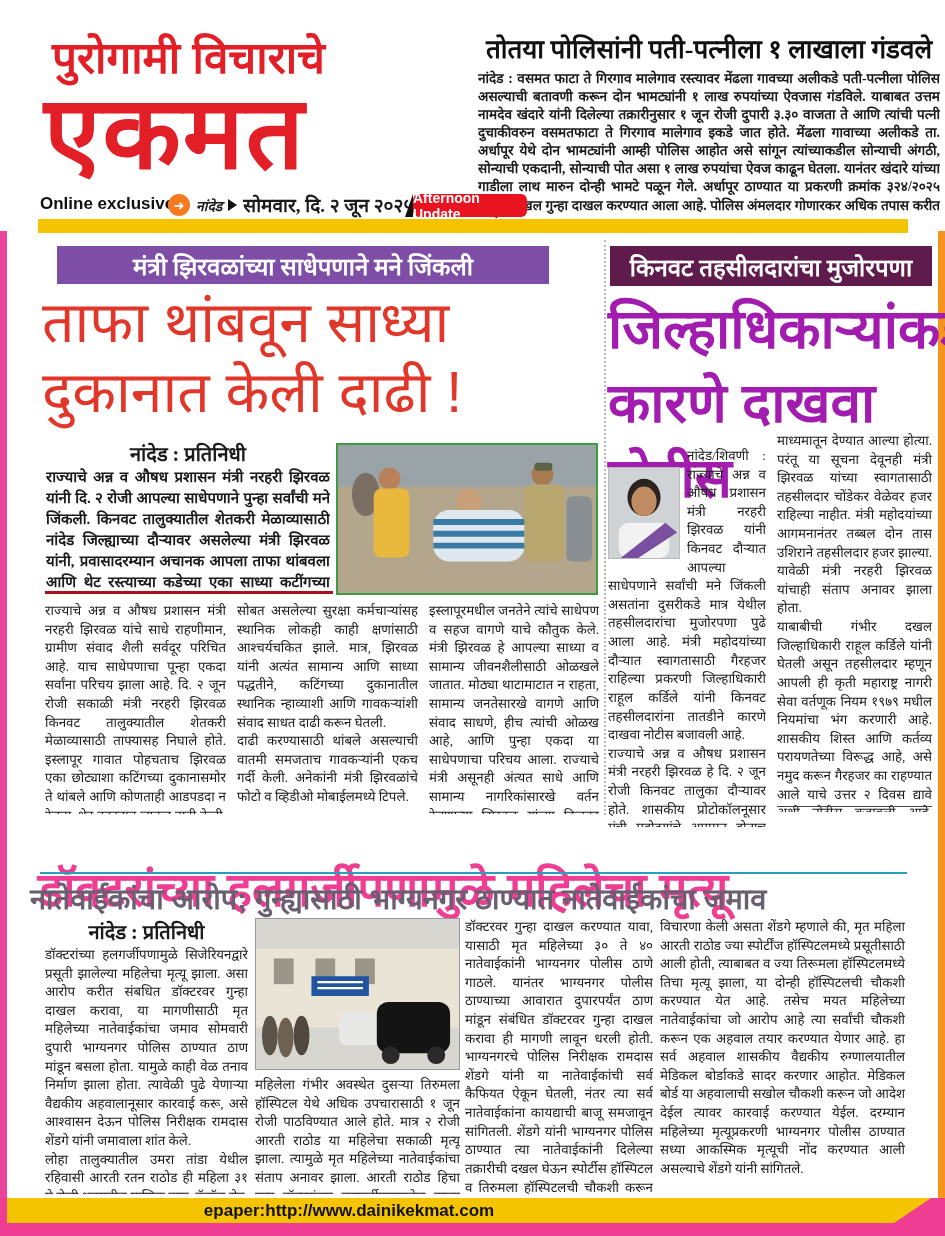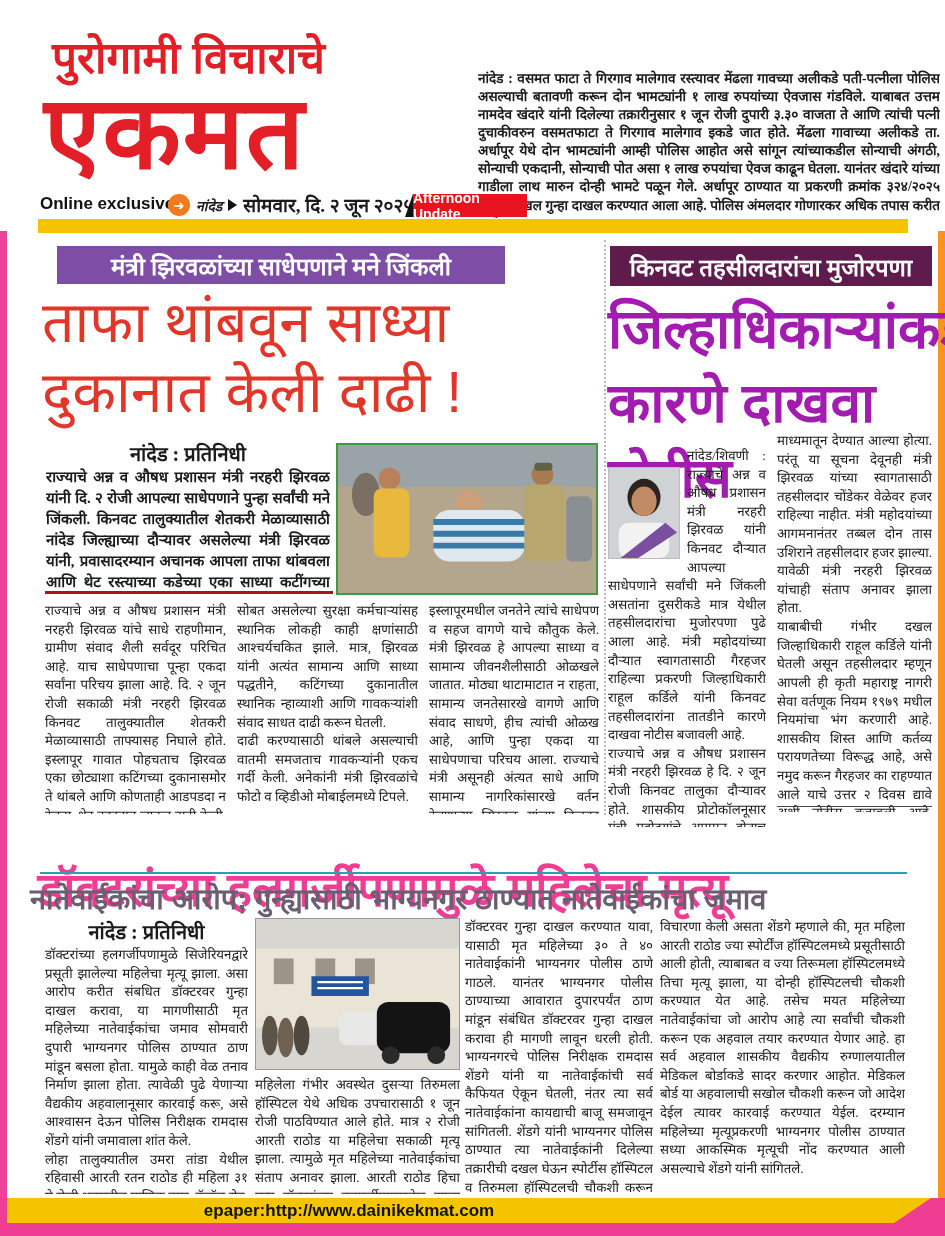--- a/index.html
+++ b/index.html
@@ -22,31 +22,31 @@
              font-family:"Liberation Sans","DejaVu Sans",sans-serif;}
   .meta-row{left:168px;top:192px;height:26px;display:flex;align-items:center;gap:6px;}
   .fwd-circle{width:22px;height:22px;border-radius:50%;background:#f4791f;color:#fff;
               display:flex;align-items:center;justify-content:center;font-size:13px;font-weight:900;
               font-family:"DejaVu Sans",sans-serif;}
   .edition{font-size:14px;font-weight:700;font-style:italic;}
   .tri{width:0;height:0;border-left:9px solid #111;border-top:6px solid transparent;border-bottom:6px solid transparent;}
   .date-txt{font-size:19px;font-weight:800;}
   .badge{left:413px;top:194px;width:114px;height:23px;background:#e8131f;color:#fff;
          display:flex;align-items:center;justify-content:center;font-size:14px;font-weight:700;
-         font-family:"Liberation Sans","DejaVu Sans",sans-serif;}
+         font-family:"Liberation Sans","DejaVu Sans",sans-serif;border-radius:6px;}
   .badge:before{content:"";position:absolute;left:-8px;top:0;width:0;height:0;
          border-right:8px solid #111;border-top:23px solid transparent;}
   .yellow-top{left:38px;top:219px;width:870px;height:14px;background:#f5c400;}
 
   
   .border-left{left:0;top:231px;width:7px;height:1005px;background:#e8459a;}
   .border-right{left:938px;top:231px;width:7px;height:1005px;background:#f7941d;}
 
   
-  .kicker-left{left:57px;top:246px;width:448px;height:38px;background:#7e4da5;color:#fff;
+  .kicker-left{left:57px;top:246px;width:492px;height:38px;background:#7e4da5;color:#fff;
         display:flex;align-items:center;justify-content:center;font-size:24px;font-weight:800;}
   .head-red{left:42px;top:288px;width:560px;font-size:57px;line-height:1.22;font-weight:400;
         color:#e1372a;font-family:"Liberation Sans","DejaVu Sans",sans-serif;}
   .dateline{font-weight:800;text-align:center;font-size:20px;}
   .lead-block{left:46px;top:440px;width:284px;height:150px;}
   .lead-text{font-size:15px;line-height:1.4;font-weight:700;}
   .photo1{left:336px;top:443px;width:262px;height:152px;border:2px solid #3f9a44;box-sizing:border-box;}
   .rule-red{left:45px;top:591px;width:288px;height:3px;background:#a8131a;}
   .col{font-size:13.3px;line-height:1.4;}
   .l-col1{left:45px;top:602px;width:181px;height:212px;}
@@ -85,20 +85,21 @@
         font-family:"Liberation Sans","DejaVu Sans",sans-serif;}
 </style>
 </head>
 <body>
 
 <div class="page">
 
   <div class="abs mast-title">एकमत</div>
   <div class="abs tagline">पुरोगामी विचाराचे</div>
 
+  <div class="abs tr-head">तोतया पोलिसांनी पती-पत्नीला १ लाखाला गंडवले</div>
   <div class="abs tr-body just clip">नांदेड : वसमत फाटा ते गिरगाव मालेगाव रस्त्यावर मेंढला गावच्या अलीकडे पती-पत्नीला पोलिस असल्याची बतावणी करून दोन भामट्यांनी १ लाख रुपयांच्या ऐवजास गंडविले. याबाबत उत्तम नामदेव खंदारे यांनी दिलेल्या तक्रारीनुसार १ जून रोजी दुपारी ३.३० वाजता ते आणि त्यांची पत्नी दुचाकीवरुन वसमतफाटा ते गिरगाव मालेगाव इकडे जात होते. मेंढला गावाच्या अलीकडे ता. अर्धापूर येथे दोन भामट्यांनी आम्ही पोलिस आहोत असे सांगून त्यांच्याकडील सोन्याची अंगठी, सोन्याची एकदानी, सोन्याची पोत असा १ लाख रुपयांचा ऐवज काढून घेतला. यानंतर खंदारे यांच्या गाडीला लाथ मारुन दोन्ही भामटे पळून गेले. अर्धापूर ठाण्यात या प्रकरणी क्रमांक ३२४/२०२५ प्रमाणे दाखल गुन्हा दाखल करण्यात आला आहे. पोलिस अंमलदार गोणारकर अधिक तपास करीत आहेत.</div>
 
   <div class="abs online-ex">Online exclusive</div>
   <div class="abs meta-row">
     <span class="fwd-circle">➜</span>
     <span class="edition">नांदेड</span>
     <span class="tri"></span>
     <span class="date-txt">सोमवार, दि. २ जून २०२५</span>
   </div>
   <div class="abs badge">Afternoon Update</div>

